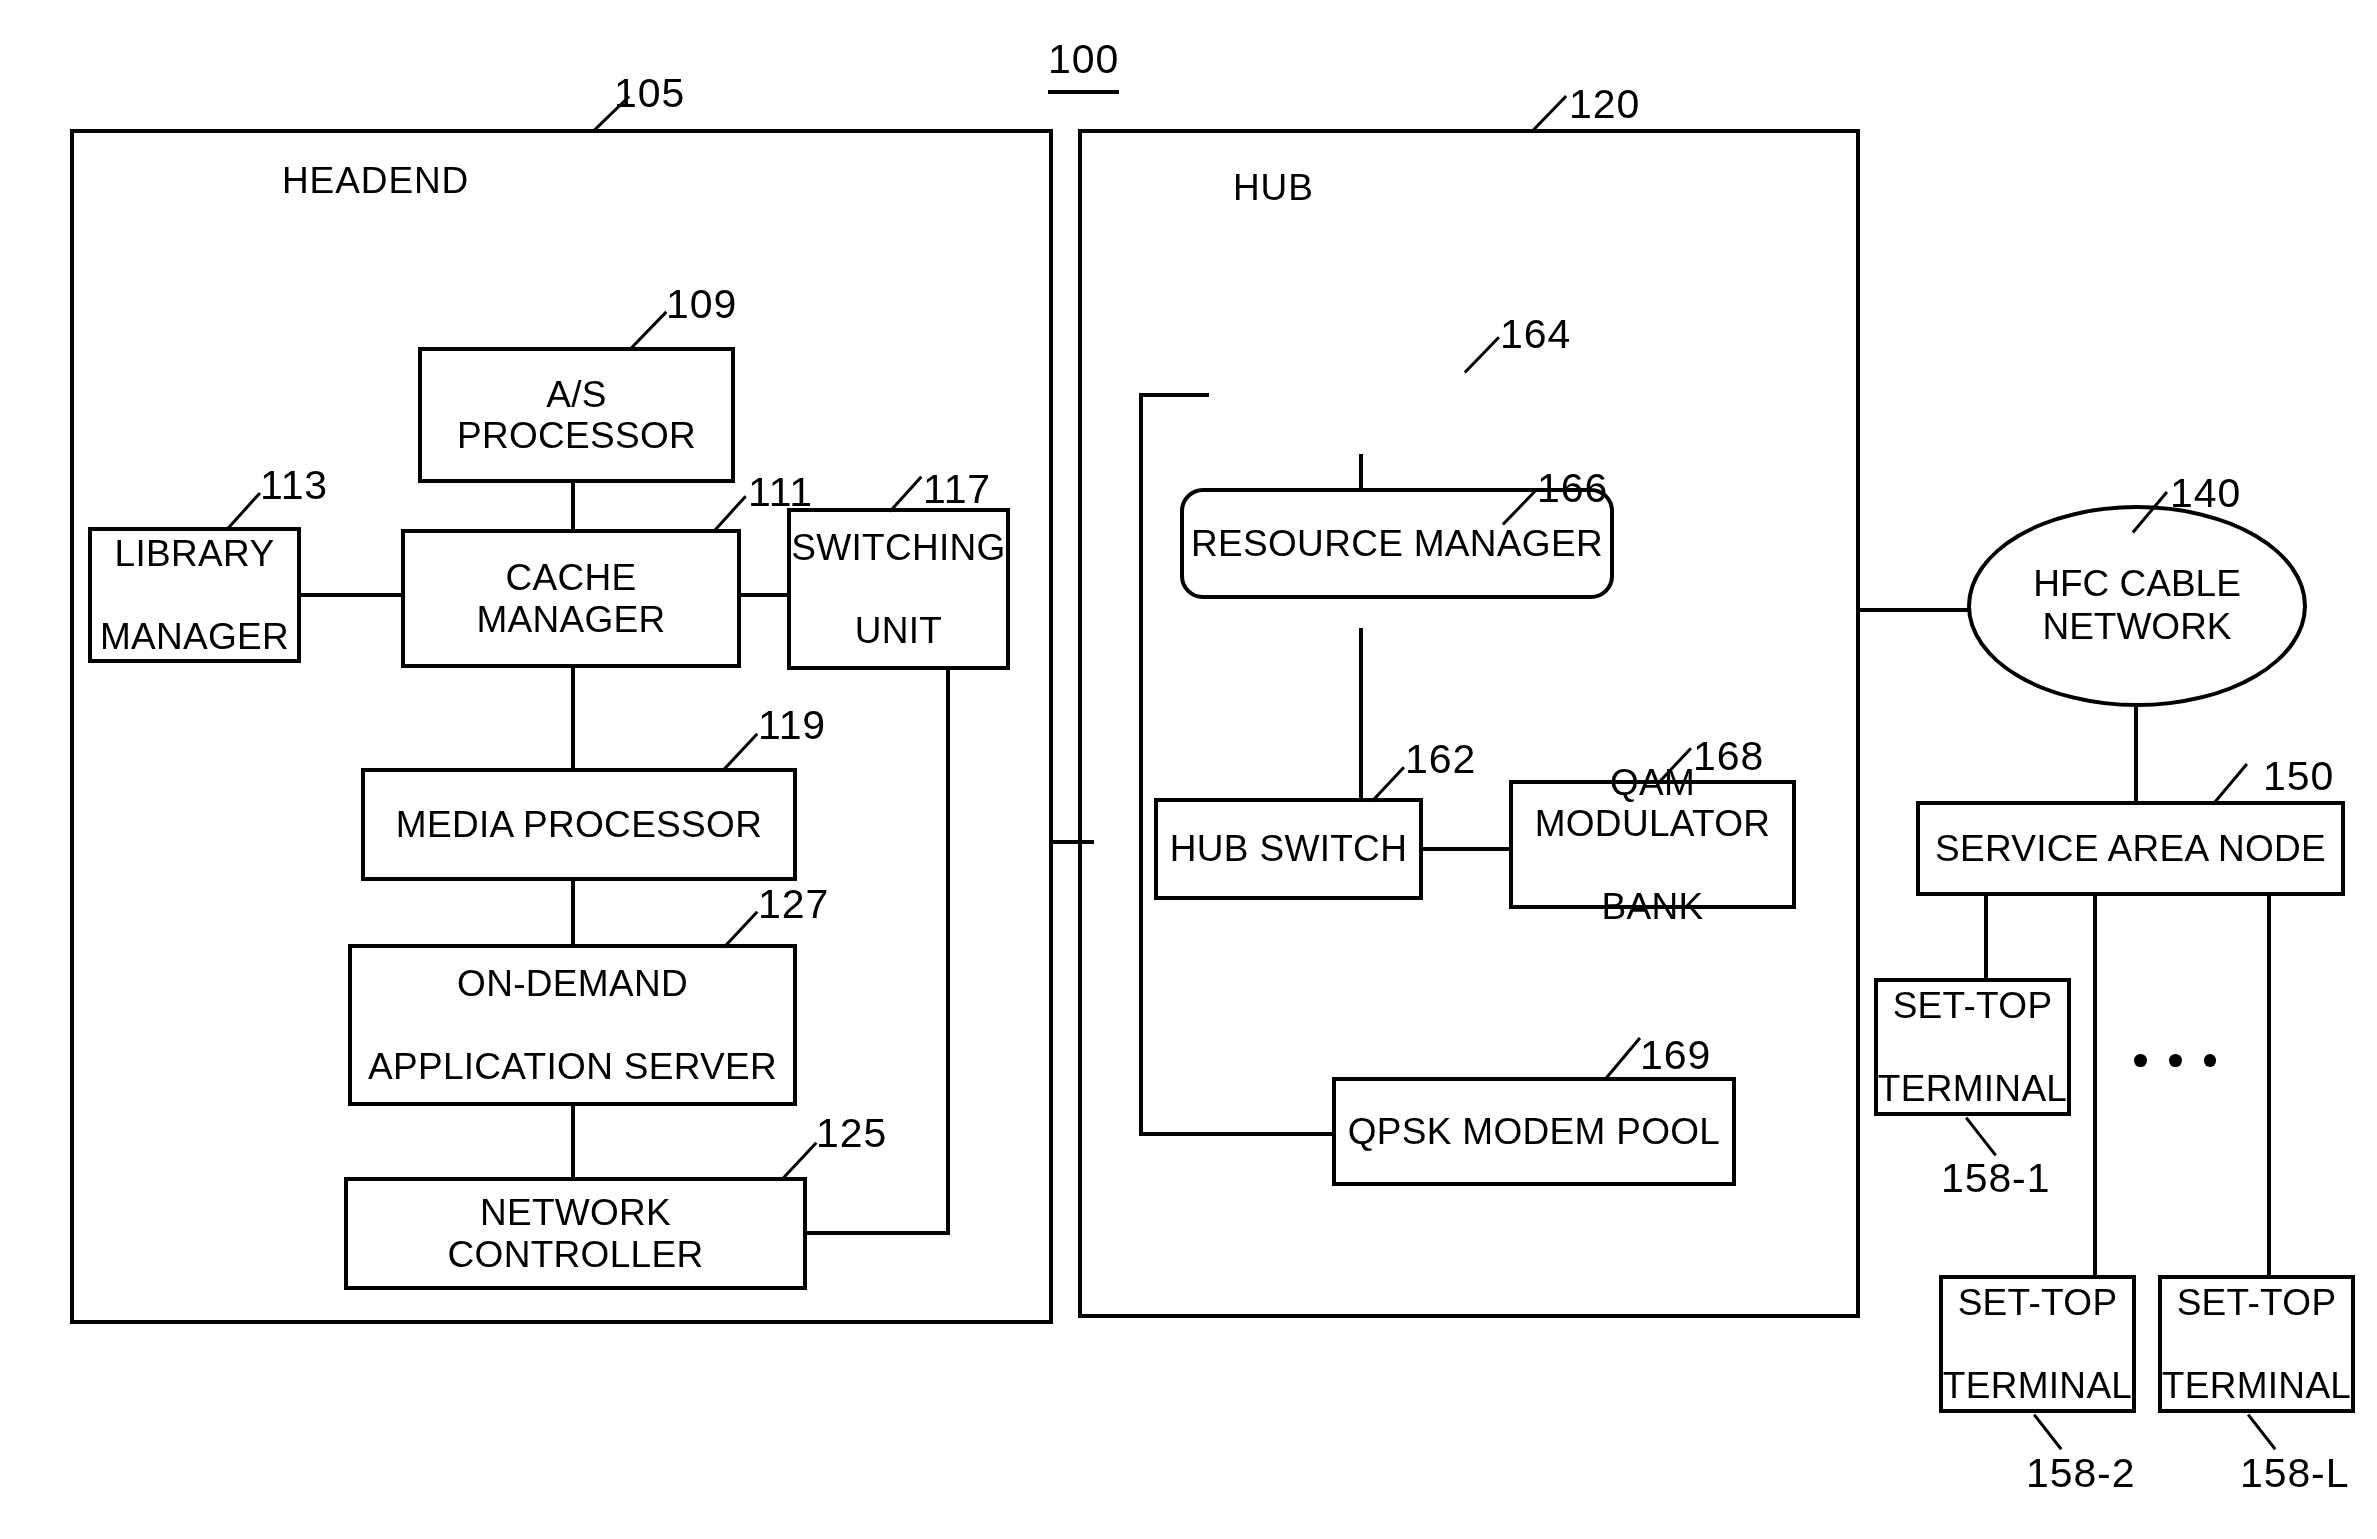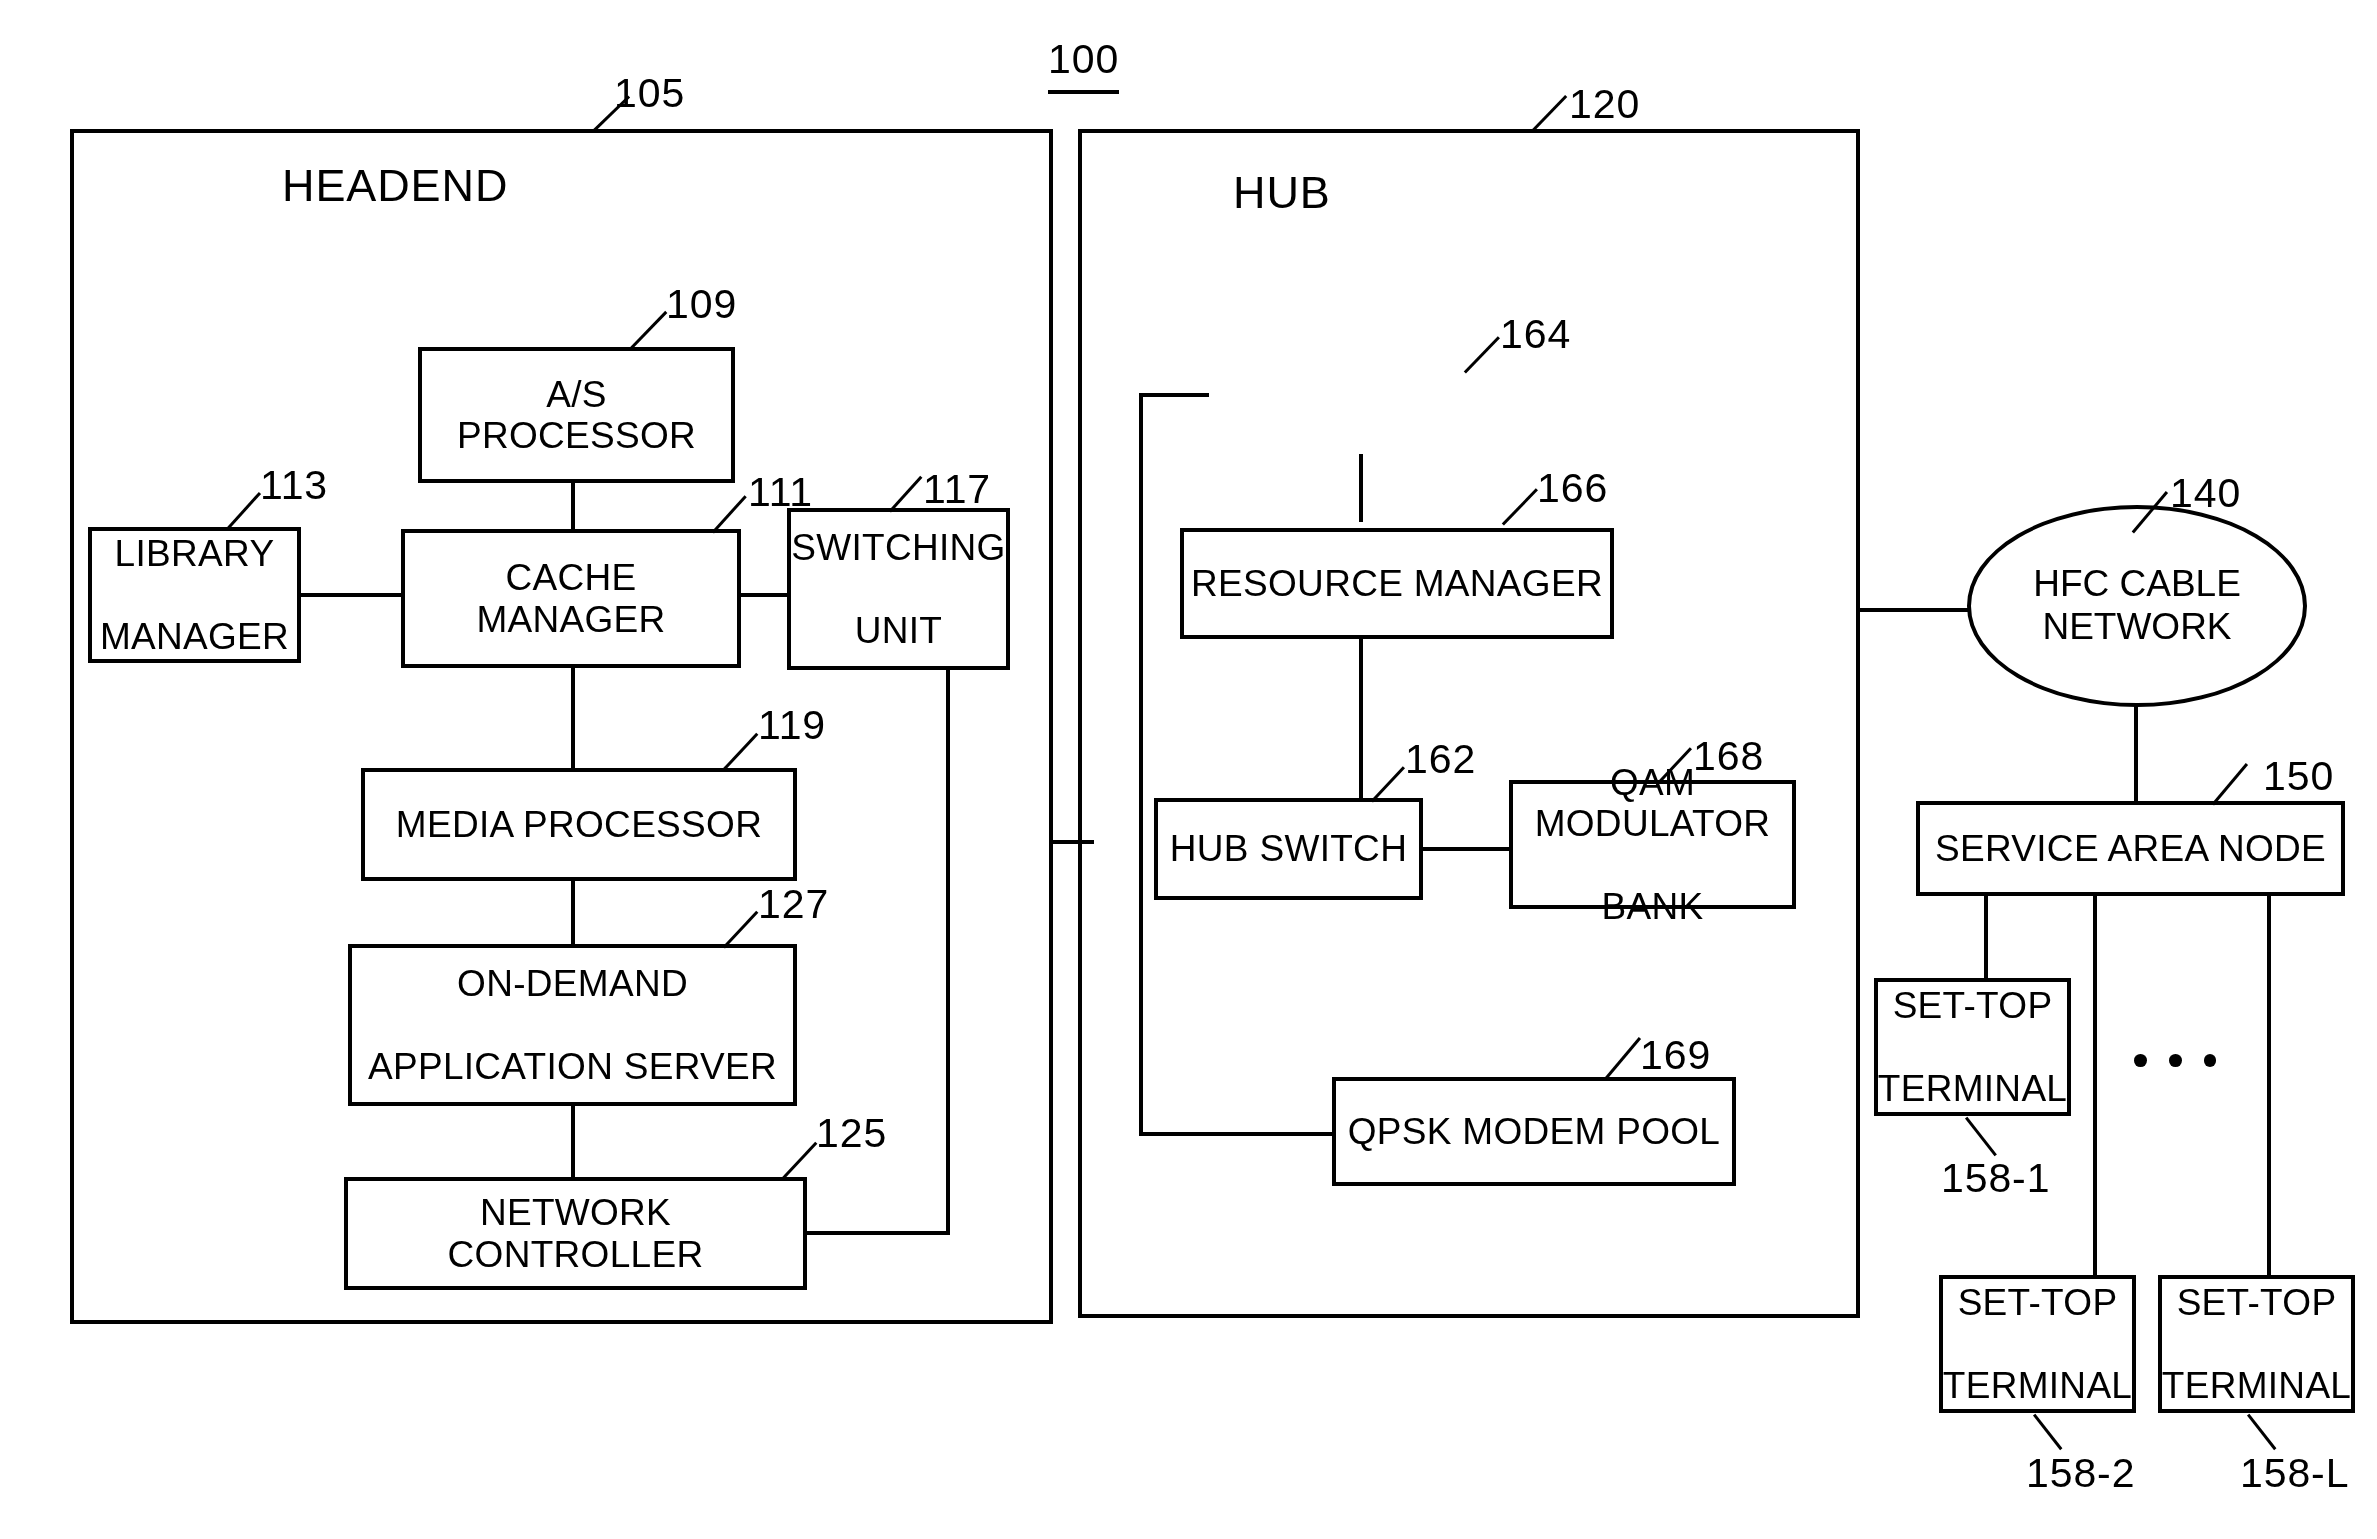--- a/index.html
+++ b/index.html
@@ -21,21 +21,21 @@
   }
   
   .region {
     position: absolute;
     border: 4.3px solid #000000;
     box-sizing: border-box;
     background: transparent;
   }
   .region-title {
     position: absolute;
-    font-size: 45px;
+    font-size: 37px;
     letter-spacing: 0.9px;
     white-space: nowrap;
   }
   .node {
     position: absolute;
     border: 4.3px solid #000000;
     box-sizing: border-box;
     background: #ffffff;
     display: flex;
     align-items: center;
@@ -196,21 +196,21 @@
 
   <div class="ref" style="left:1500px; top:311px;">164</div>
   <div class="leader" style="left:1465px; top:371px; width:49px; transform:rotate(-46deg);"></div>
 
   <div class="h-line" style="left:1139px; top:393px; width:70px;"></div>
   <div class="v-line" style="left:1139px; top:393px; height:742px;"></div>
   <div class="h-line" style="left:1139px; top:1132px; width:196px;"></div>
 
   <div class="v-line" style="left:1359px; top:454px; height:68px;"></div>
 
-  <div class="node" style="left:1180px; top:528px; width:434px; height:111px;">
+  <div class="node" style="left:1180px; top:488px; width:434px; height:111px;border-radius:23px;">
     <span>RESOURCE MANAGER</span>
   </div>
   <div class="ref" style="left:1537px; top:465px;">166</div>
   <div class="leader" style="left:1503px; top:523px; width:49px; transform:rotate(-46deg);"></div>
 
   <div class="v-line" style="left:1359px; top:628px; height:173px;"></div>
 
   <div class="node" style="left:1154px; top:798px; width:269px; height:102px;">
     <span>HUB SWITCH</span>
   </div>

